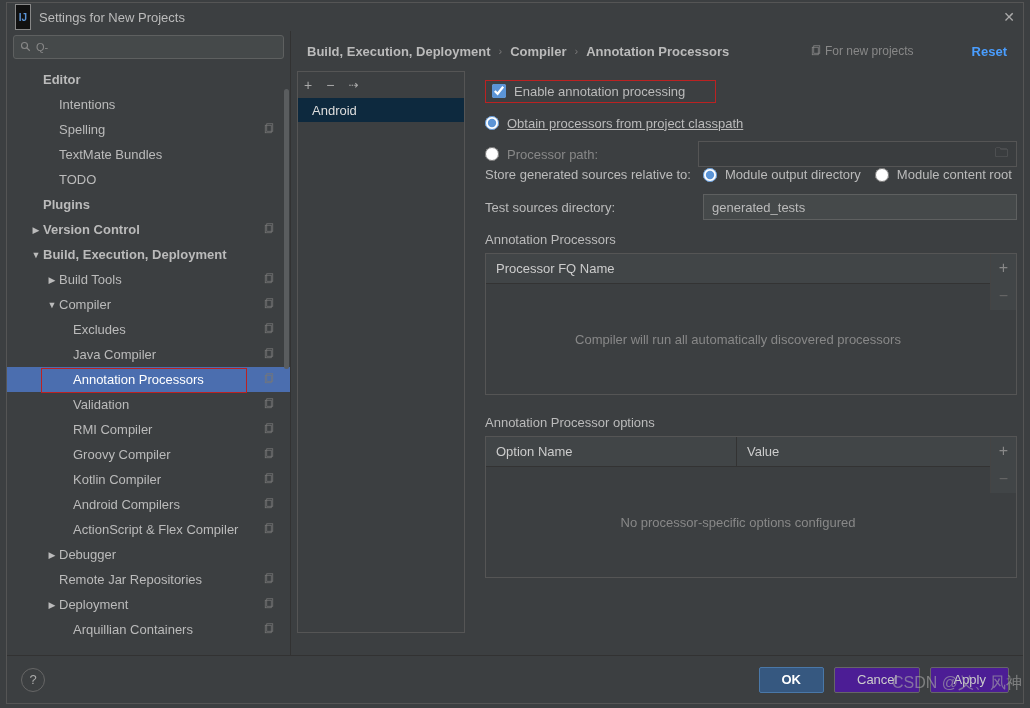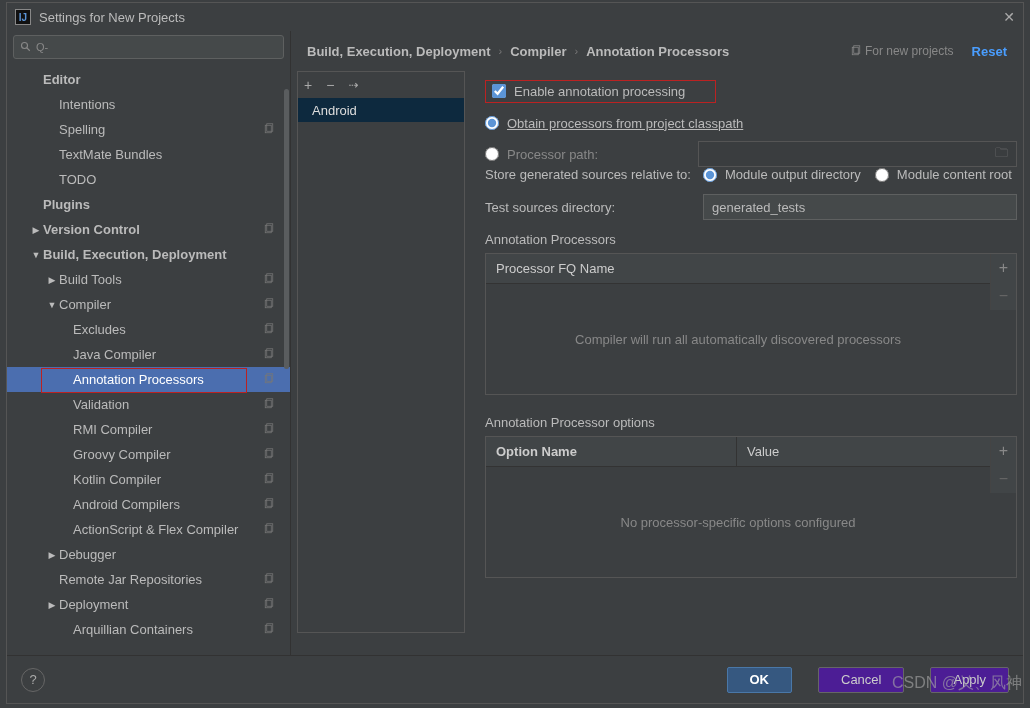--- a/index.html
+++ b/index.html
@@ -4,21 +4,21 @@
 <style>
 * { box-sizing: border-box; margin: 0; padding: 0; }
 body {
   width: 1030px; height: 708px;
   font-family: "Segoe UI", Arial, sans-serif;
   background: #3c3f41; color: #bbbbbb;
   overflow: hidden; position: relative;
 }
 .win { width: 1018px; height: 702px; position: absolute; left: 6px; top: 2px; background:#3c3f41; border:1px solid #555; display:flex; flex-direction:column;}
 .titlebar { height: 28px; display:flex; align-items:center; padding:0 8px; font-size:13px; color:#bbb;}
-.titlebar .logo { width:16px; height:16px; background:#111; border:1px solid #888; margin-right:8px; display:flex; align-items:center; justify-content:center; font-size:10px; color:#5b94d6; font-weight:bold;}
+.titlebar .logo { width:16px; height:26px; background:#111; border:1px solid #888; margin-right:8px; display:flex; align-items:center; justify-content:center; font-size:10px; color:#5b94d6; font-weight:bold;}
 .titlebar .close { margin-left:auto; font-size:14px; color:#aaa;}
 .body { flex:1; display:flex; min-height:0; position:relative;}
 .sidebar { width: 284px; display:flex; flex-direction:column; border-right:1px solid #323232;}
 .search { margin:4px 6px; height:24px; background:#45494a; border:1px solid #5e6060; border-radius:3px; display:flex; align-items:center; padding:0 6px; color:#888; font-size:11px;}
 .search svg{width:12px;height:12px;fill:#888;margin-right:4px;}
 .tree { flex:1; overflow:hidden; padding-top:4px; position:relative;}
 .tree::after{content:""; position:absolute; right:1px; top:26px; width:5px; height:280px; background:#5a5d5f; border-radius:3px;}
 .node { display:flex; align-items:center; height:25px; padding-right:24px; font-size:13px; position:relative;}
 .node .arrow{width:10px;display:inline-flex;justify-content:center;font-size:9px;margin-right:2px;}
 .node .lbl{white-space:nowrap;}
@@ -27,21 +27,21 @@
 .d0{padding-left:24px;} .d1{padding-left:40px;} .d2{padding-left:54px;}
 .node.sel{background:#4b6eaf;}
 .node.sel .lbl{color:#fff;}
 .node.hIn{position:relative;}
 .node.hIn::before{content:"";position:absolute;left:34px;top:1px;width:204px;height:23px;border:1.5px solid #b22;pointer-events:none;}
 .main { flex:1; display:flex; flex-direction:column; min-width:0;}
 .crumbrow{height:40px;display:flex;align-items:center;padding:0 16px;font-size:13px;}
 .crumbrow .crumb{font-weight:600;color:#bbb;}
 .crumbrow .sep{margin:0 8px;color:#777;font-size:11px;}
 .crumbrow .copy2{color:#888;font-size:12px;margin-left:auto;display:flex;align-items:center;margin-right:18px;}
-.crumbrow .reset{color:#4a9eff;font-weight:600;}
+.crumbrow .reset{color:#4a9eff;font-weight:600;margin-left:40px;}
 .content{flex:1;display:flex;min-height:0;}
 .profiles{width:168px;border:1px solid #555;margin:0 0 22px 6px;display:flex;flex-direction:column;}
 .profiles .tools{height:26px;display:flex;align-items:center;padding:0 6px;gap:14px;color:#aaa;font-size:14px;}
 .profiles .tools span{cursor:pointer;}
 .profiles .list{flex:1;}
 .profiles .item{height:24px;background:#0d293e;color:#ddd;display:flex;align-items:center;padding-left:14px;font-size:13px;}
 .form{flex:1;padding:2px 6px 0 20px;overflow:hidden;font-size:13px;}
 .row{display:flex;align-items:center;min-height:36px;}
 .redbox{border:1.5px solid #b22;padding:3px 30px 3px 6px;display:inline-flex;align-items:center;}
 input[type=checkbox]{width:14px;height:14px;accent-color:#5b94d6;margin-right:8px;}
@@ -54,24 +54,24 @@
 .pathbox{flex:1;height:26px;background:#3a3d3f;border:1px solid #555;display:flex;align-items:center;justify-content:flex-end;padding:0 8px;color:#888;}
 .subhead{color:#bbb;margin:12px 0 6px;}
 .grid{border:1px solid #555;background:#3c3f41;}
 .ghead{display:flex;height:30px;background:#414547;align-items:center;border-bottom:1px solid #333; position:relative;}
 .ghead .cell{padding:0 10px;color:#ccc;}
 .gbody{height:110px;display:flex;align-items:center;justify-content:center;color:#888;font-style:normal;}
 .gside{width:26px;display:flex;flex-direction:column;}
 .gwrap{display:flex;}
 .gwrap .gmain{flex:1;}
 .gside .b{height:28px;display:flex;align-items:center;justify-content:center;font-size:16px;color:#888;border-left:1px solid #444;background:#414547;}
-.opts .ghead .cell:first-child{flex:0 0 250px;font-weight:bold;}
+.opts .ghead .cell:first-child{flex:0 0 250px;}
 .footer{height:48px;display:flex;align-items:center;padding:0 14px;border-top:1px solid #323232;}
 .help{width:24px;height:24px;border:1px solid #666;border-radius:50%;display:flex;align-items:center;justify-content:center;font-size:13px;color:#aaa;}
-.btns{margin-left:auto;display:flex;gap:26px;}
+.btns{margin-left:auto;display:flex;gap:10px;}
 button.dlg{height:26px;padding:0 22px;background:#4c1d95;border:1px solid #666;color:#ccc;font-size:13px;border-radius:2px;}
 button.dlg.primary{background:#365880;border-color:#4a78a8;color:#fff;font-weight:600;}
 .watermark{position:absolute;right:8px;bottom:14px;color:#aaa;font-size:16px;opacity:.6;pointer-events:none;font-weight:400;}
 .copy svg,.copy2 svg{width:12px;height:12px;fill:currentColor;}
 </style>
 </head>
 <body>
 
 <div class="win">
   <div class="titlebar">

